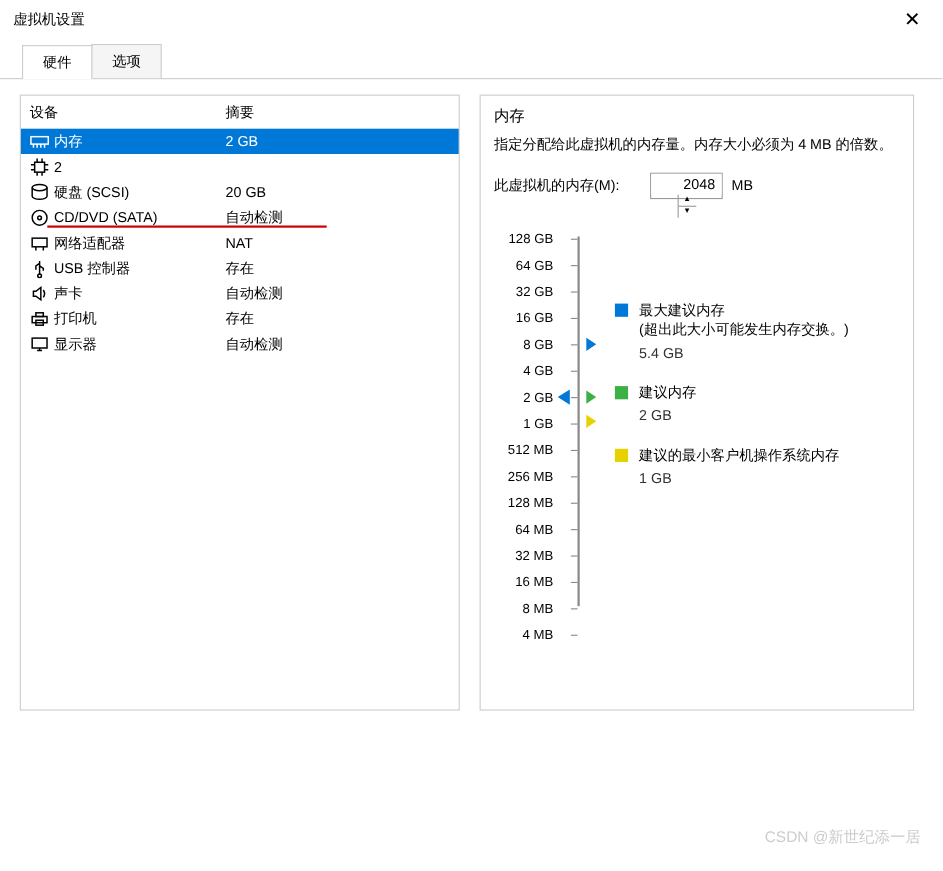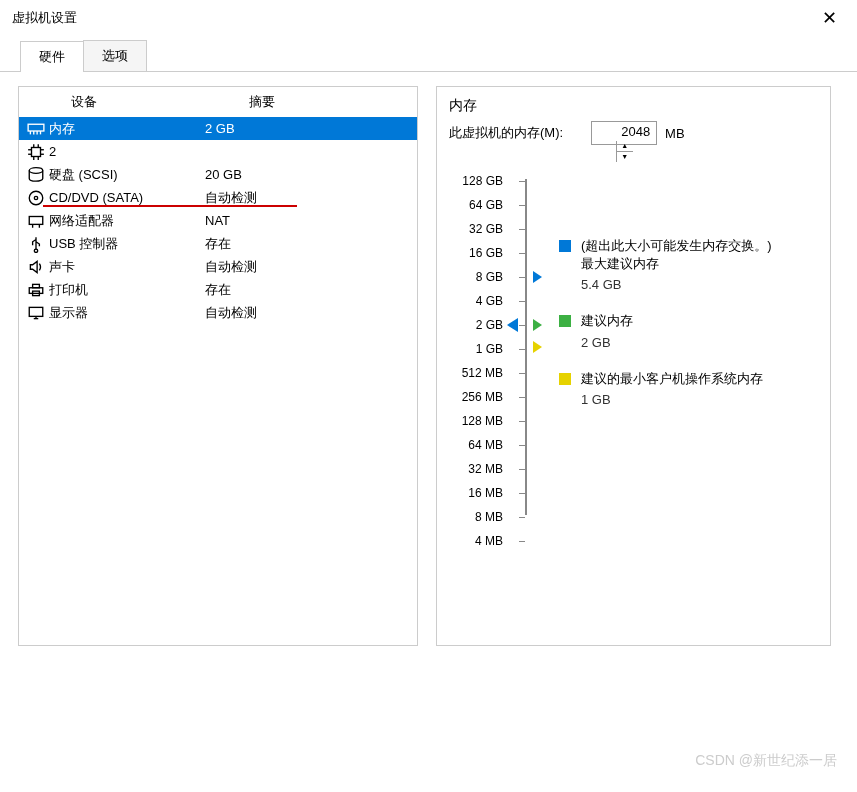--- a/index.html
+++ b/index.html
@@ -5,21 +5,21 @@
 * { box-sizing: border-box; margin: 0; padding: 0; }
 body { font-family: "Microsoft YaHei", "Segoe UI", sans-serif; font-size: 13px; background: #fff; width: 857px; height: 792px; overflow: hidden; position: relative; }
 .titlebar { display: flex; justify-content: space-between; align-items: center; padding: 8px 12px; height: 36px; gap: 48px; }
 .close-btn { font-size: 18px; padding: 0 8px; cursor: pointer; font-family: Arial; }
 .tabs { display: flex; border-bottom: 1px solid #ccc; padding-left: 20px; margin-top: 4px; }
 .tab { padding: 6px 18px; border: 1px solid #ccc; border-bottom: none; margin-right: -1px; background: #f5f5f5; cursor: pointer; }
 .tab.active { background: #fff; position: relative; top: 1px; }
 .content { display: flex; padding: 14px 18px; gap: 18px; }
 .left-panel { border: 1px solid #ccc; width: 400px; height: 560px; }
 .right-panel { border: 1px solid #ccc; width: 395px; height: 560px; padding: 10px 12px; }
-.hw-header { display: flex; padding: 6px 8px; font-size: 13px; margin-left: 44px; }
+.hw-header { display: flex; padding: 6px 8px; font-size: 13px; }
 .hw-header .col-dev { width: 178px; }
 .hw-row { display: flex; align-items: center; padding: 2px 8px; height: 23px; cursor: pointer; }
 .hw-row.selected { background: #0078d7; color: #fff; }
 .hw-row .icon { width: 18px; height: 16px; display: inline-flex; align-items: center; justify-content: center; margin-right: 4px; }
 .hw-row .dev-name { width: 156px; }
 .hw-row .summary { flex: 1; }
 .underline-red { position: absolute; height: 2px; background: #c00; }
 .mem-title { font-size: 14px; margin-bottom: 6px; }
 .mem-desc { margin-bottom: 16px; line-height: 1.5; }
 .mem-input-row { display: flex; align-items: center; margin-bottom: 24px; }
@@ -169,20 +169,21 @@
             </svg>
           </span>
           <span class="dev-name">显示器</span>
           <span class="summary">自动检测</span>
         </div>
       </div>
   </div>
 
   <div class="right-panel">
     <div class="mem-title">内存</div>
+    <div class="mem-desc">指定分配给此虚拟机的内存量。内存大小必须为 4 MB 的倍数。</div>
     <div class="mem-input-row">
       <label>此虚拟机的内存(M):</label>
       <div class="spinner-wrap">
         <input class="spinner-input" value="2048" style="">
         <div class="spinner-btns">
           <span>▲</span>
           <span>▼</span>
         </div>
       </div>
       <span class="mem-unit">MB</span>
@@ -230,22 +231,22 @@
         <div class="marker marker-left" style="top:149px"></div>
         <div class="marker marker-right-blue" style="top:102px"></div>
         <div class="marker marker-right-green" style="top:150px"></div>
         <div class="marker marker-right-yellow" style="top:172px"></div>
       </div>
       <div class="legend">
         <div style="height:68px"></div>
         <div class="legend-item">
           <div class="legend-sq" style="background:#0078d7"></div>
           <div class="legend-text">
+            <div>最大建议内存</div>
             <div>(超出此大小可能发生内存交换。)</div>
-            <div>最大建议内存</div>
           </div>
         </div>
         <div class="legend-sub">5.4 GB</div>
         <div style="height:8px"></div>
         <div class="legend-item">
           <div class="legend-sq" style="background:#3cb043"></div>
           <div class="legend-text">建议内存</div>
         </div>
         <div class="legend-sub">2 GB</div>
         <div style="height:8px"></div>

